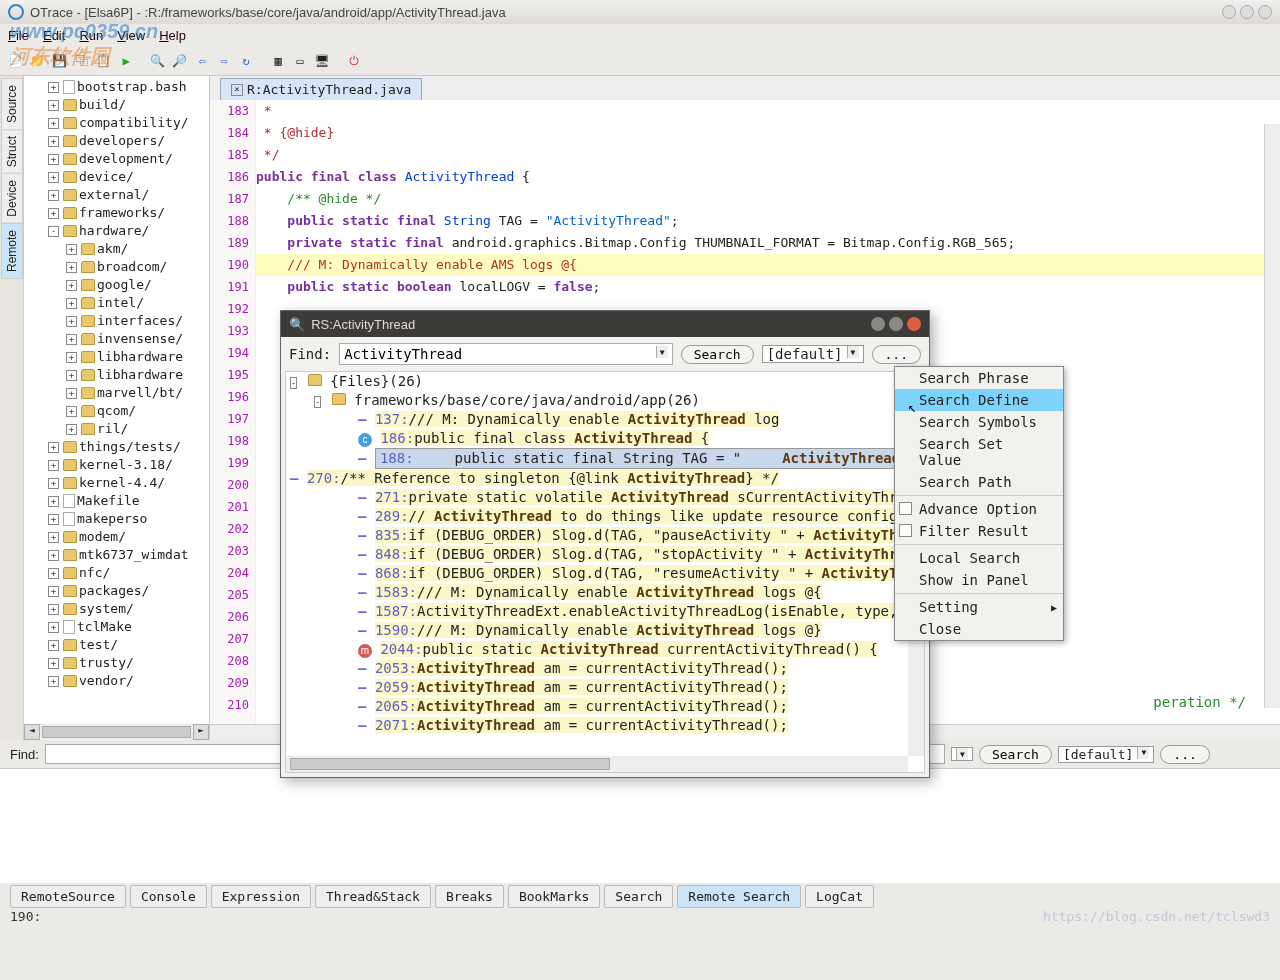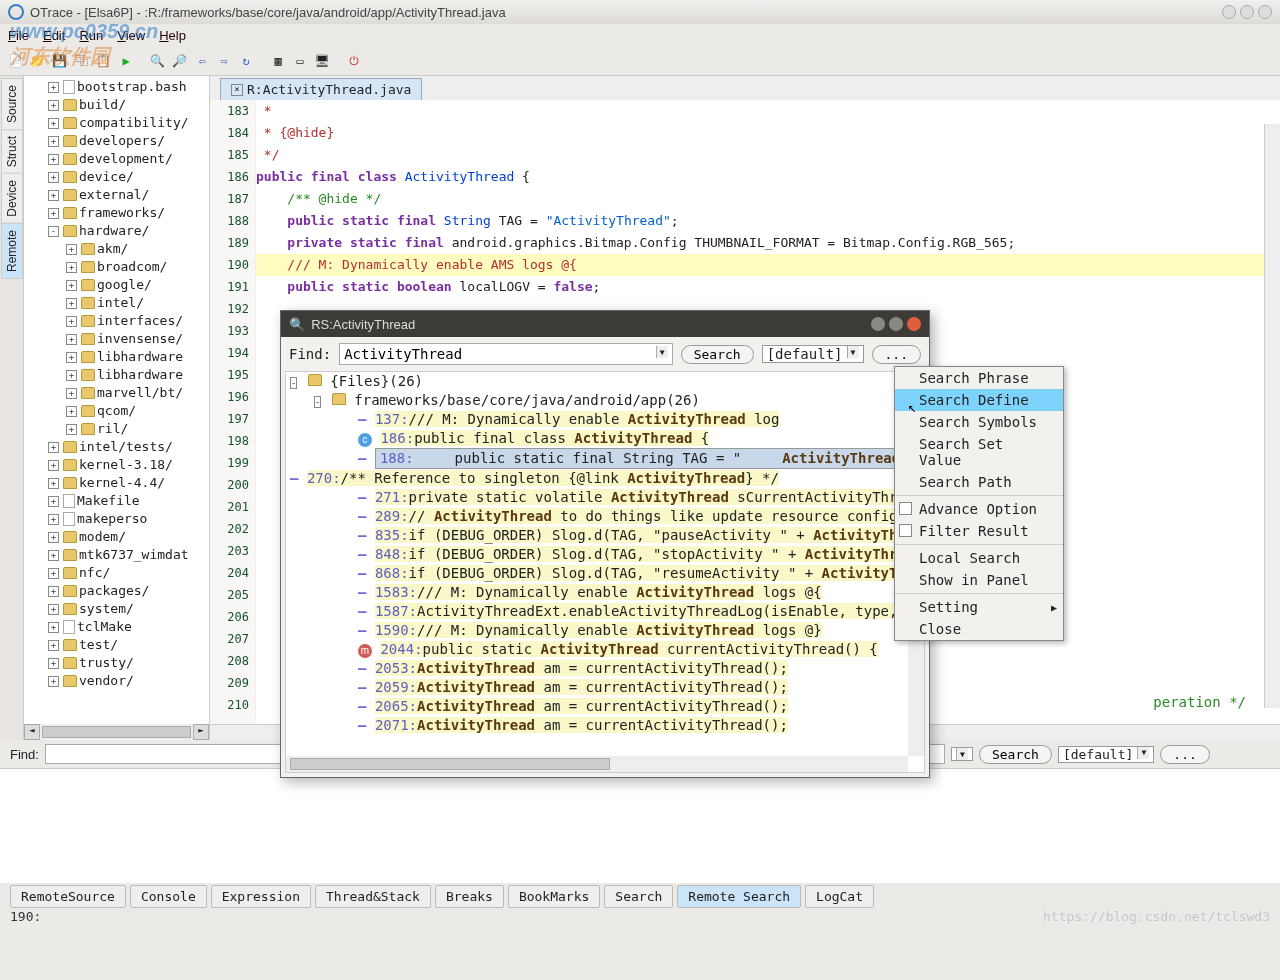--- a/index.html
+++ b/index.html
@@ -23,21 +23,21 @@
 .fld { width: 14px; height: 12px; background: #e8c86a; border: 1px solid #b8983a; border-radius: 2px 2px 0 0; display: inline-block; }
 .fil { width: 12px; height: 14px; background: #fff; border: 1px solid #aaa; display: inline-block; }
 .indent { display: inline-block; }
 .tree-scroll { position: absolute; bottom: 0; left: 0; right: 0; height: 16px; background: #eee; display: flex; }
 .tree-scroll .thumb { background: #ccc; border: 1px solid #aaa; }
 .editor { flex: 1; display: flex; flex-direction: column; background: #fff; overflow: hidden; }
 .tabbar { height: 24px; background: #eee; display: flex; align-items: end; padding-left: 10px; }
 .tab { background: #d6e6f6; border: 1px solid #9ab; border-bottom: none; padding: 3px 10px; font-size: 13px; display: flex; align-items: center; gap: 4px; }
 .tab .x { width: 12px; height: 12px; border: 1px solid #888; font-size: 9px; line-height: 9px; text-align: center; }
 .code { flex: 1; display: flex; overflow: hidden; background: #fff; position: relative; }
-.gutter { width: 46px; text-align: right; padding-right: 6px; color: #14532d; background: #f8f7f5; border-right: 1px solid #eee; }
+.gutter { width: 46px; text-align: right; padding-right: 6px; color: #a21caf; background: #f8f7f5; border-right: 1px solid #eee; }
 .codelines { flex: 1; white-space: pre; }
 .codelines .ln { height: 22px; line-height: 22px; }
 .gutter .ln { height: 22px; line-height: 22px; font-size: 12px; }
 .hl-yellow { background: #fffcc0; }
 .kw { color: #7a2fa0; font-weight: bold; }
 .cm { color: #b03030; }
 .cls { color: #0040d0; }
 .str { color: #0060d0; }
 .grn { color: #2a8a2a; }
 .code-hscroll { height: 16px; background: #eee; border-top: 1px solid #ccc; position: relative; }
@@ -258,21 +258,21 @@
         <div class="node">
           <span class="indent" style="width:36px"></span>
           <span class="exp">+</span>
           <span class="fld"></span> 
           <span>ril/</span>
         </div>
         <div class="node">
           <span class="indent" style="width:18px"></span>
           <span class="exp">+</span>
           <span class="fld"></span> 
-          <span>intel/tests/</span>
+          <span>things/tests/</span>
         </div>
         <div class="node">
           <span class="indent" style="width:18px"></span>
           <span class="exp">+</span>
           <span class="fld"></span> 
           <span>kernel-3.18/</span>
         </div>
         <div class="node">
           <span class="indent" style="width:18px"></span>
           <span class="exp">+</span>

